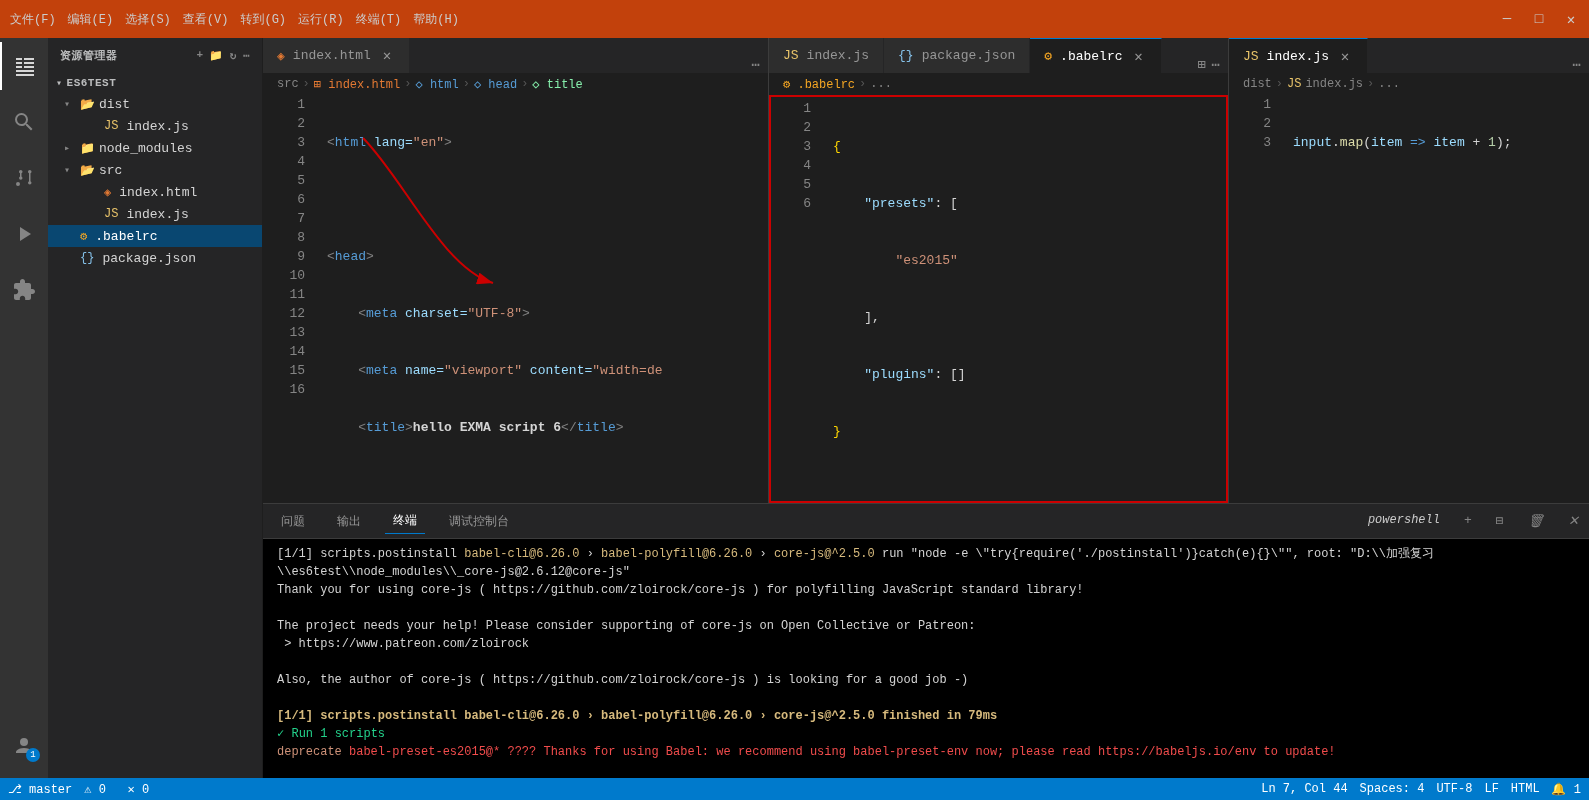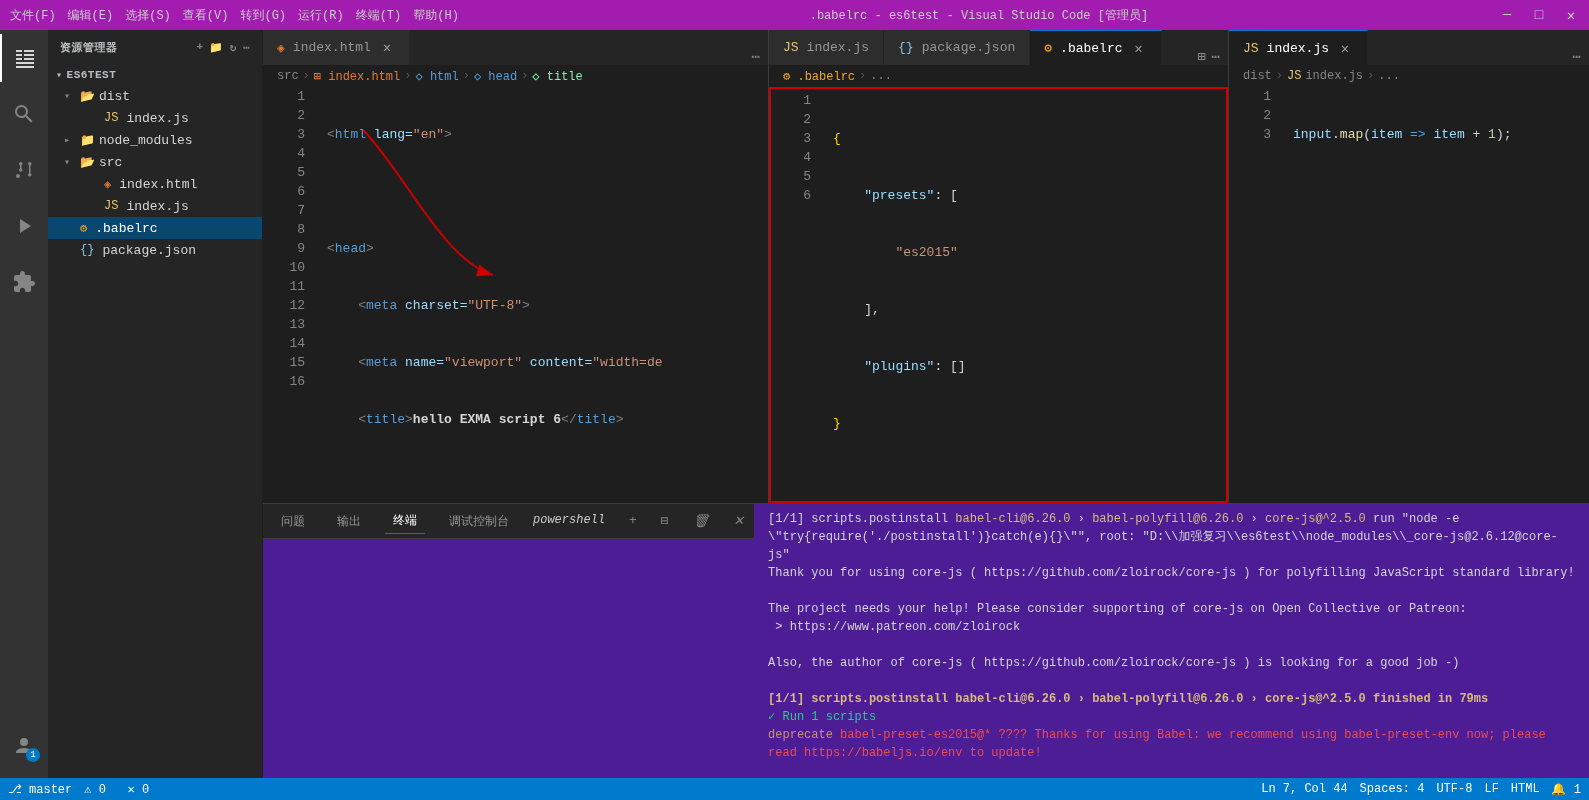--- a/index.html
+++ b/index.html
@@ -10,22 +10,22 @@
       font-size: 13px;
       overflow: hidden;
       width: 1589px;
       height: 800px;
       display: flex;
       flex-direction: column;
     }
 
     
     .title-bar {
-      height: 30px;
-      background: #a21caf;
+      height: 38px;
+      background: #c2410c;
       display: flex;
       align-items: center;
       justify-content: space-between;
       padding: 0 10px;
       flex-shrink: 0;
       -webkit-app-region: drag;
     }
     .title-bar-left { display: flex; gap: 12px; font-size: 12px; color: #ccc; }
     .title-bar-center { font-size: 12px; color: #ccc; flex: 1; text-align: center; }
     .title-bar-right { display: flex; gap: 16px; }
@@ -212,23 +212,24 @@
     .editor-panel {
       display: flex;
       flex-direction: column;
       overflow: hidden;
     }
     .editor-panel-main { flex: 1; border-right: 1px solid #3c3c3c; }
 
     
     .terminal-section {
       height: 275px;
-      background: #4c1d95;
+      background: #000000;
       border-top: 1px solid #3c3c3c;
       display: flex;
+      flex-direction: column;
       flex-shrink: 0;
     }
     .terminal-tabs {
       height: 35px;
       background: #252526;
       display: flex;
       align-items: center;
       padding: 0 10px;
       gap: 16px;
       border-bottom: 1px solid #3c3c3c;
@@ -282,21 +283,20 @@
   <div class="title-bar-left">
     <span>文件(F)</span>
     <span>编辑(E)</span>
     <span>选择(S)</span>
     <span>查看(V)</span>
     <span>转到(G)</span>
     <span>运行(R)</span>
     <span>终端(T)</span>
     <span>帮助(H)</span>
   </div>
-  <div class="title-bar-center">.babelrc - es6test - Visual Studio Code [管理员]</div>
   <div class="title-bar-right">
     <span class="title-bar-btn">─</span>
     <span class="title-bar-btn">□</span>
     <span class="title-bar-btn">✕</span>
   </div>
 </div>
 
 <div class="main-container">
 
   <div class="activity-bar">

